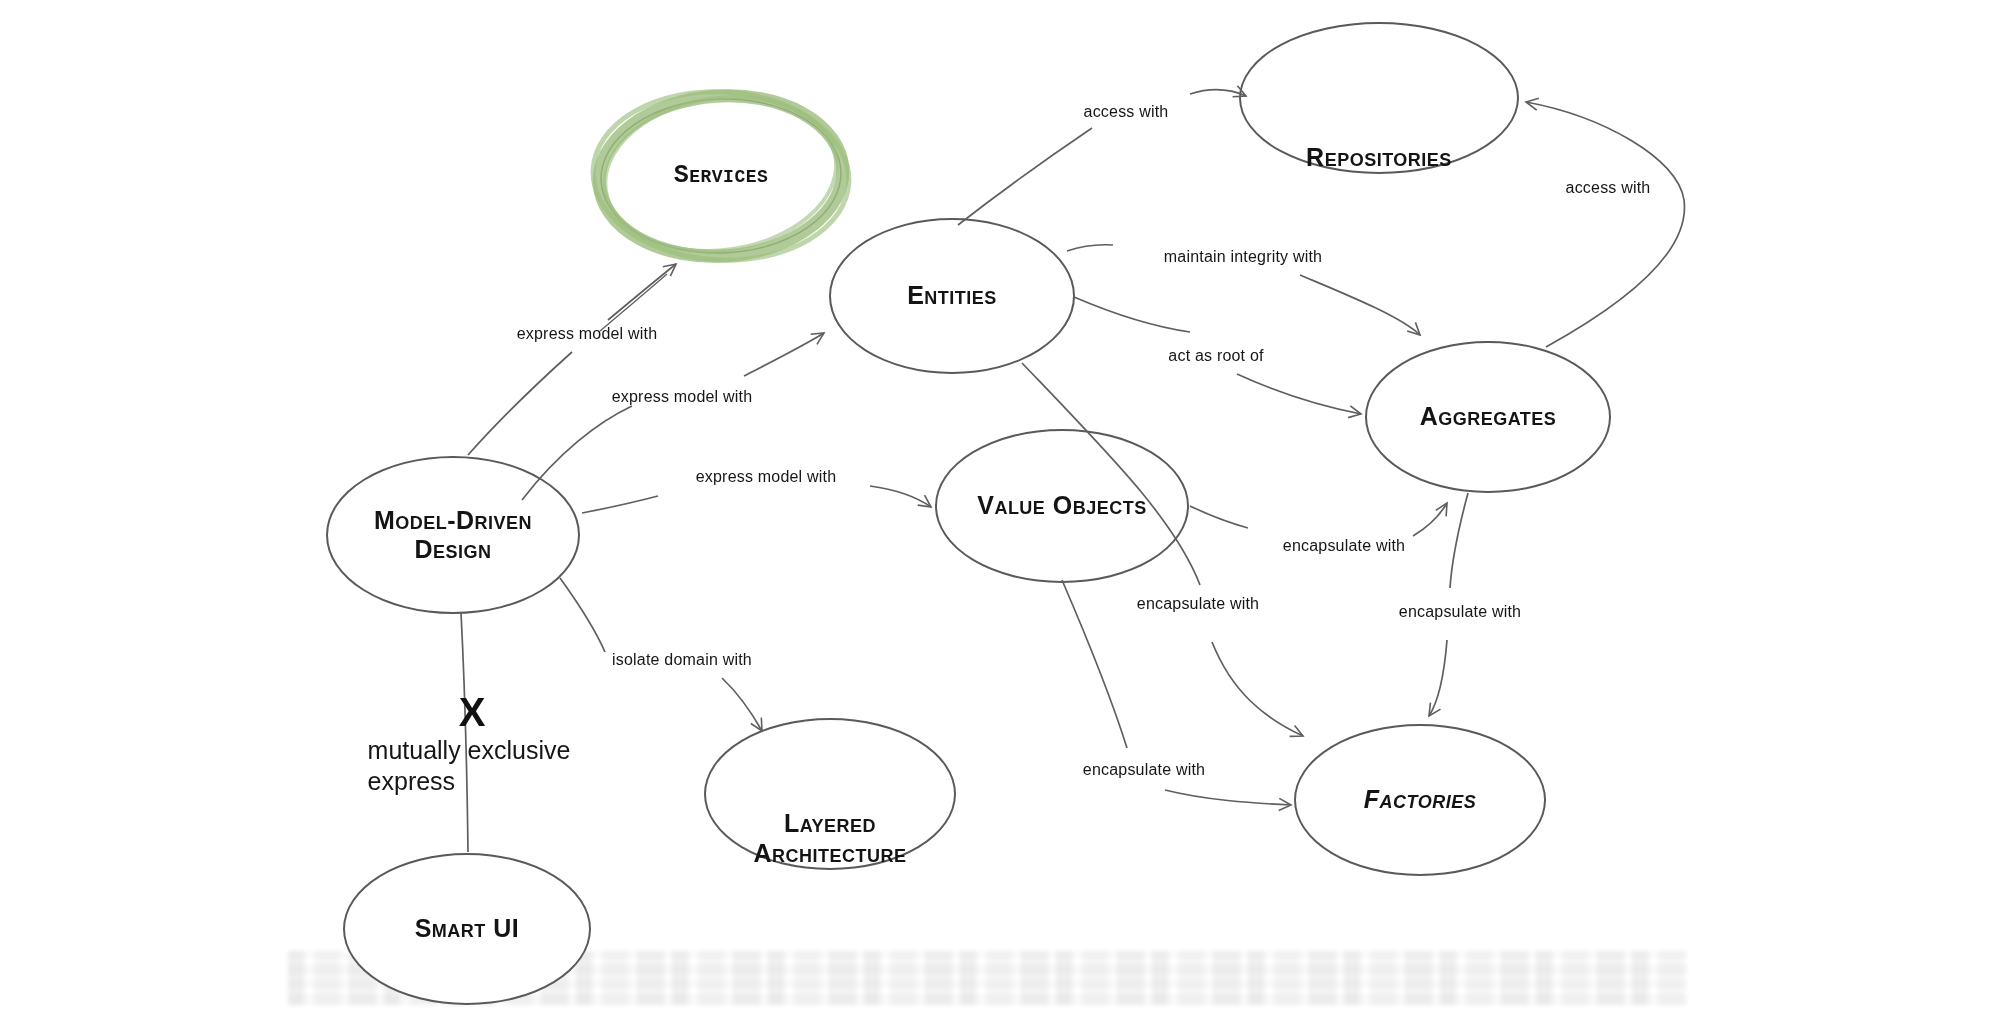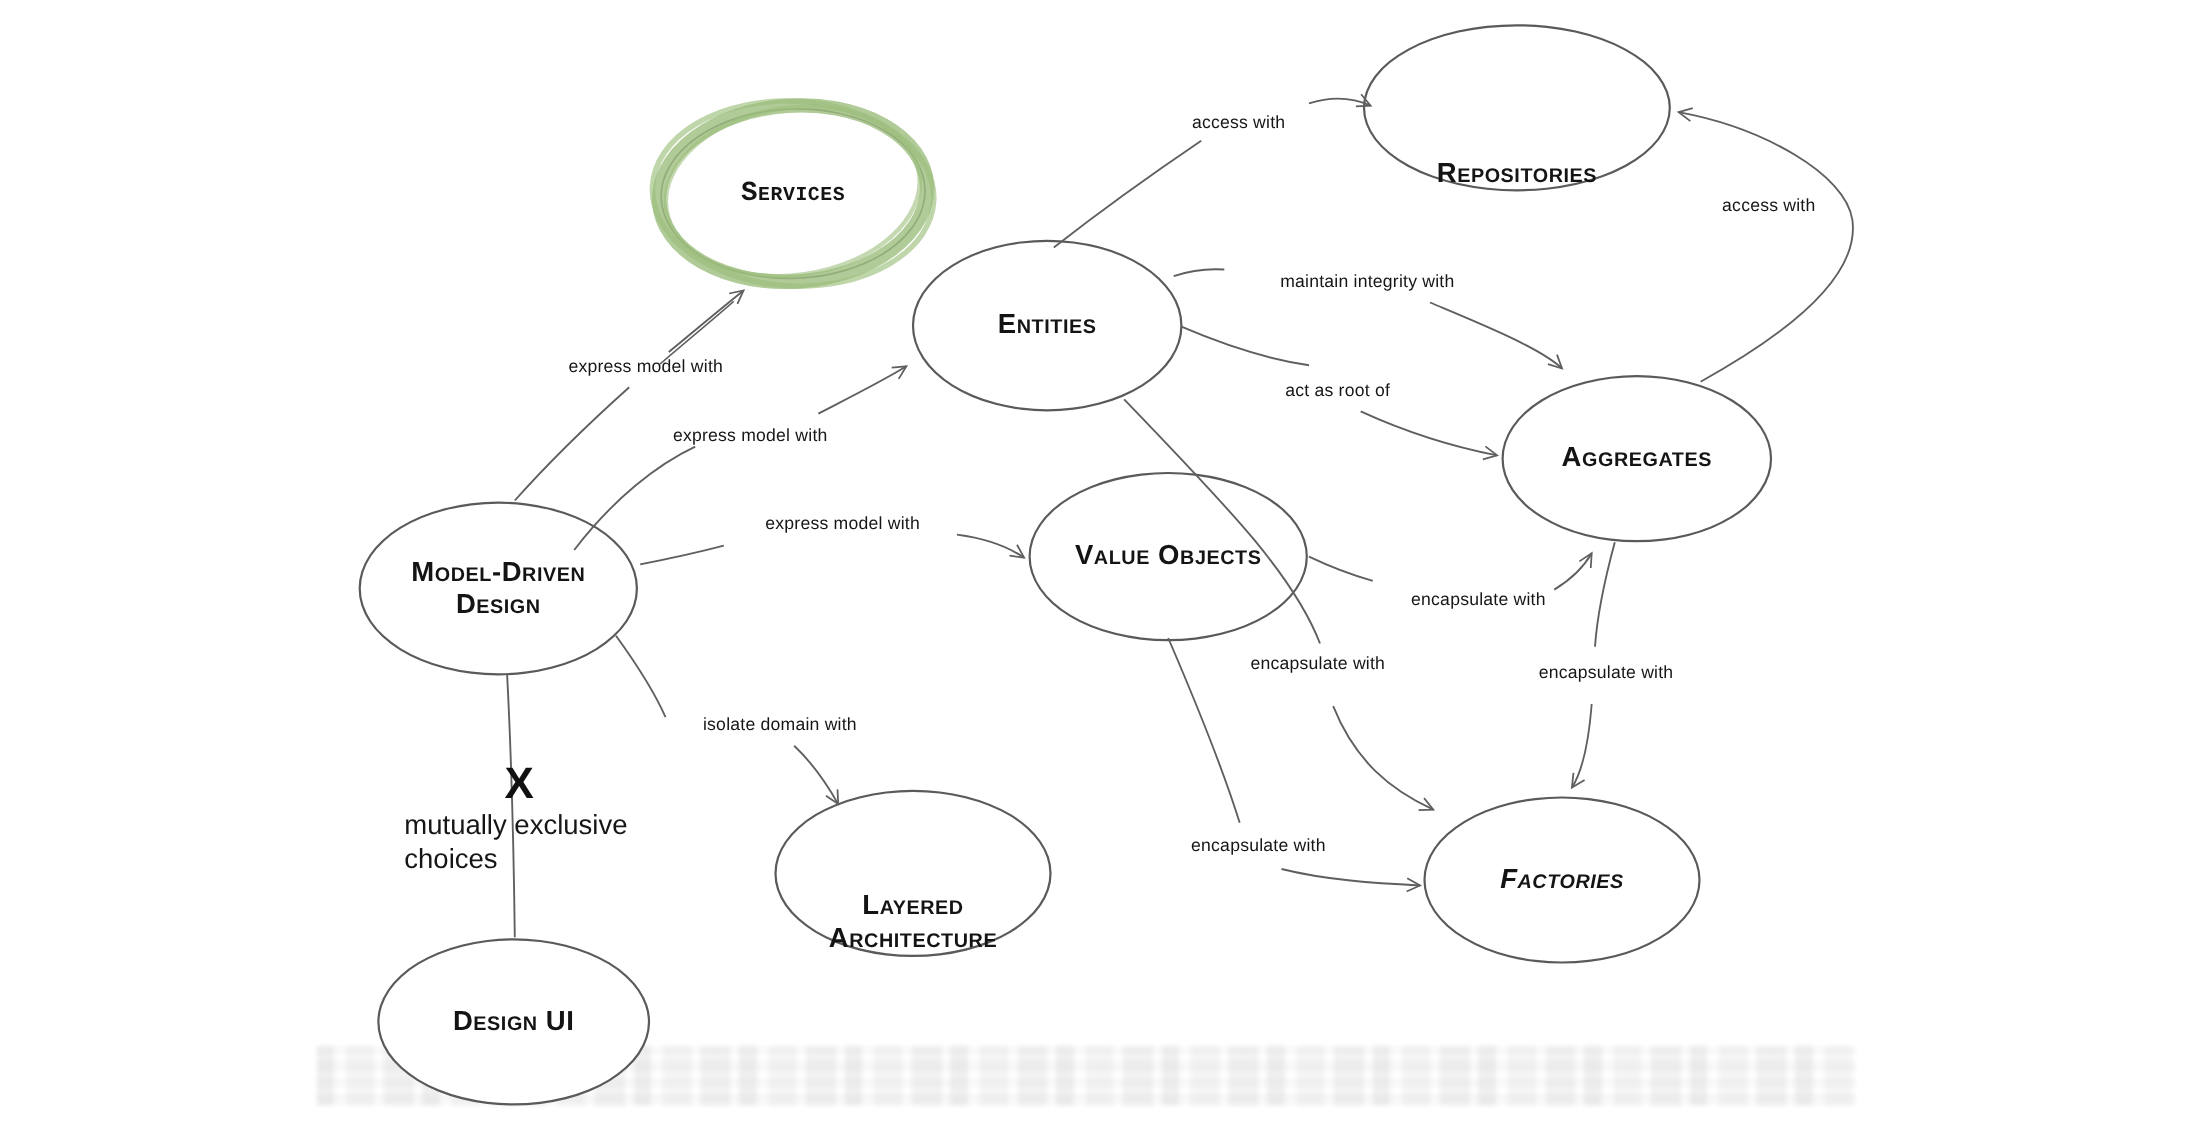--- a/index.html
+++ b/index.html
@@ -66,21 +66,21 @@
       <div class="node" style="left: 326px; top: 456px; width: 254px; height: 158px;">
         <span class="node-label">Model-Driven Design</span>
       </div>
       <div class="node" style="left: 704px; top: 718px; width: 252px; height: 152px; align-items: flex-end;">
         <span class="node-label">Layered Architecture</span>
       </div>
       <div class="node" style="left: 1294px; top: 724px; width: 252px; height: 152px; font-style: italic;">
         <span class="node-label">Factories</span>
       </div>
       <div class="node" style="left: 343px; top: 853px; width: 248px; height: 152px;">
-        <span class="node-label">Design UI</span>
+        <span class="node-label">Smart UI</span>
       </div>
     </div>
 
   <svg class="edges" width="1999" height="1034" viewBox="0 0 1999 1034">
     <defs>
       <marker id="ah" markerWidth="16" markerHeight="15" refX="13" refY="7" orient="auto" markerUnits="userSpaceOnUse">
         <path d="M 1 1 L 13 7 L 1 13" fill="none" stroke="#5f5f5f" stroke-width="1.6"></path>
       </marker>
     </defs>
 
@@ -156,30 +156,30 @@
       <ellipse cx="721" cy="176" rx="122" ry="80" fill="none" stroke="#9cbe7d" stroke-width="13" opacity="0.8" transform="rotate(-4 721 176)"></ellipse>
       <ellipse cx="721" cy="176" rx="128" ry="84" fill="none" stroke="#9cbe7d" stroke-width="5" opacity="0.65" transform="rotate(3 721 176)"></ellipse>
       <ellipse cx="721" cy="174" rx="116" ry="76" fill="none" stroke="#9cbe7d" stroke-width="4" opacity="0.6" transform="rotate(-8 721 176)"></ellipse>
     </g>
   </svg>
 
   <div id="edge-labels-layer">
       <div class="edge-label" style="left: 587px; top: 334px;">express model with</div>
       <div class="edge-label" style="left: 682px; top: 397px;">express model with</div>
       <div class="edge-label" style="left: 766px; top: 477px;">express model with</div>
-      <div class="edge-label" style="left: 682px; top: 660px; margin-left: 27px;">isolate domain with</div>
+      <div class="edge-label" style="left: 682px; top: 660px;">isolate domain with</div>
       <div class="edge-label" style="left: 1126px; top: 112px;">access with</div>
       <div class="edge-label" style="left: 1608px; top: 188px;">access with</div>
       <div class="edge-label" style="left: 1243px; top: 257px;">maintain integrity with</div>
       <div class="edge-label" style="left: 1216px; top: 356px;">act as root of</div>
       <div class="edge-label" style="left: 1344px; top: 546px;">encapsulate with</div>
       <div class="edge-label" style="left: 1198px; top: 604px;">encapsulate with</div>
       <div class="edge-label" style="left: 1460px; top: 612px;">encapsulate with</div>
       <div class="edge-label" style="left: 1144px; top: 770px;">encapsulate with</div>
     </div>
 
   <div class="x-mark" id="x-mark" style="left: 472px; top: 712px;">X</div>
   <div class="excl-note" id="excl-note" style="left: 469px; top: 766px;">
     <div>mutually exclusive</div>
-    <div>choices</div>
+    <div>express</div>
   </div>
 
 </div>
 
 </body></html>

